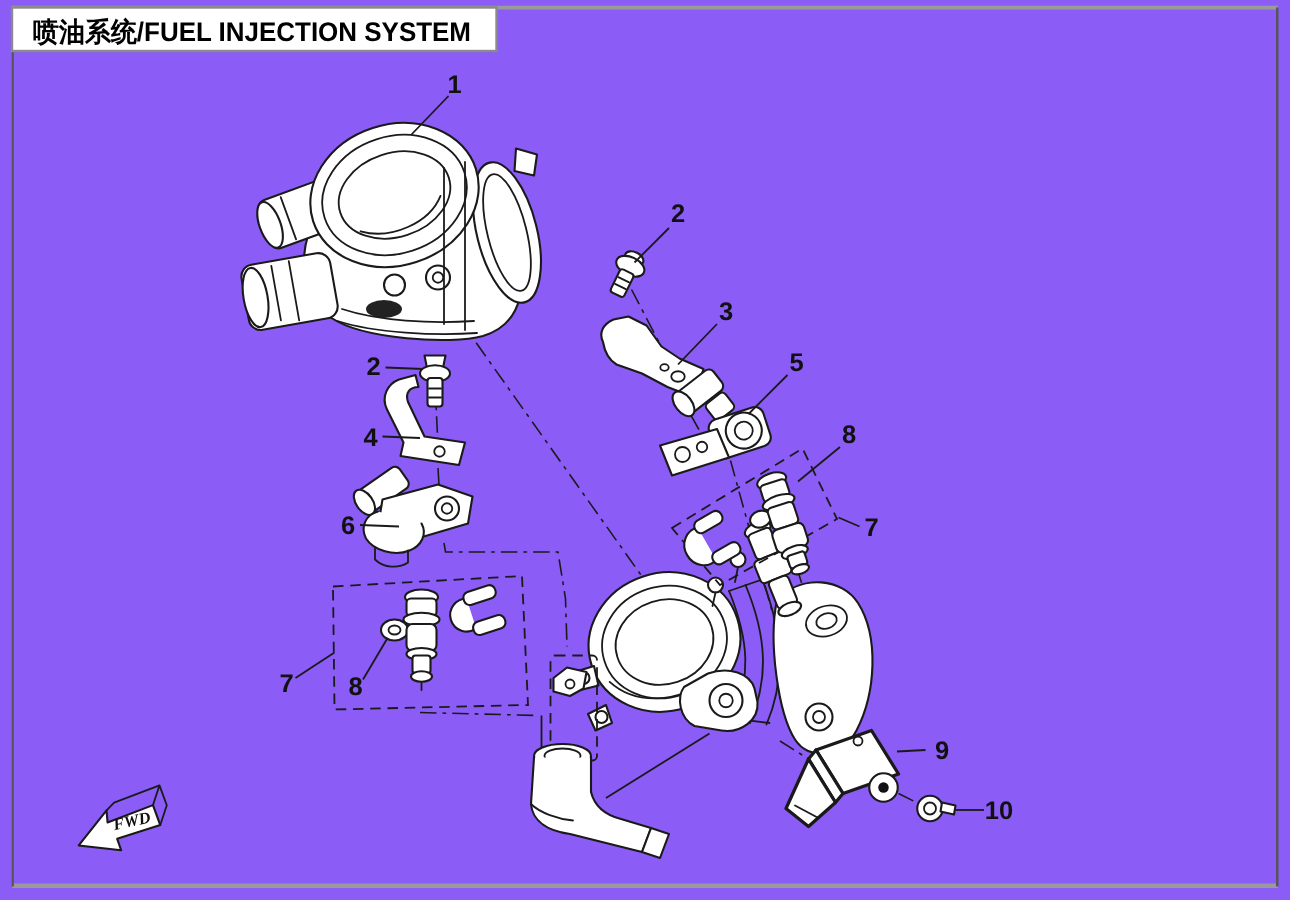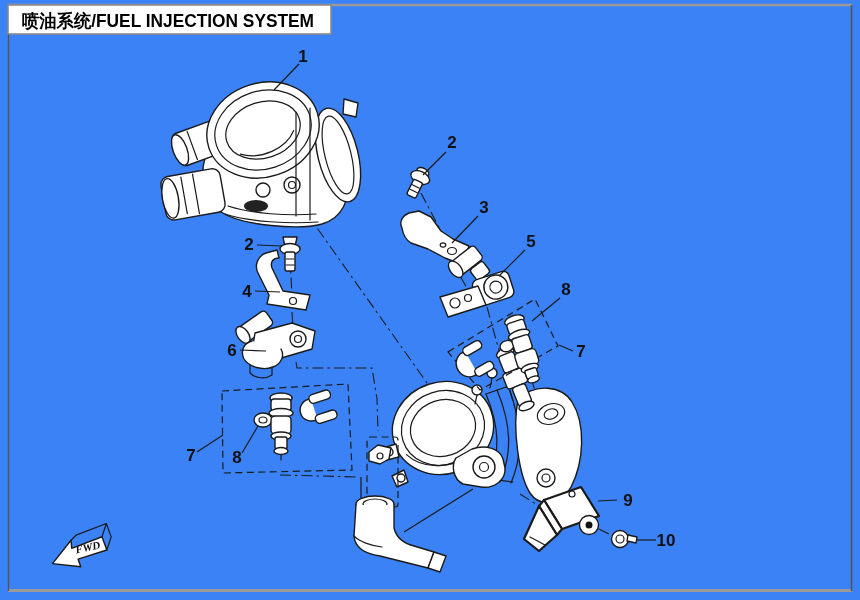--- a/index.html
+++ b/index.html
@@ -1,17 +1,17 @@
 <!DOCTYPE html>
 <html><head>
 <meta charset="utf-8">
 <style>
   html,body { margin:0; padding:0; background:#ffffff; }
   .page {
-    position:relative; width:860px; height:600px; background:#3b82f6;
+    position:relative; width:860px; height:600px; background:#8b5cf6;
     font-family:"Liberation Sans", sans-serif; overflow:hidden;
   }
   svg { display:block; }
   .fw   { fill:#ffffff; stroke:#1a1a1a; stroke-width:1.4; stroke-linejoin:round; stroke-linecap:round; }
   .ln   { fill:none;    stroke:#1a1a1a; stroke-width:1.2; stroke-linejoin:round; stroke-linecap:round; }
   .hv   { stroke-width:2.2; }
   .chain   { fill:none; stroke:#1a1a1a; stroke-width:1.05; stroke-dasharray:11 4 2.5 4; }
   .dashbox { fill:none; stroke:#1a1a1a; stroke-width:1.2;  stroke-dasharray:7 4.5; }
   .leader  { fill:none; stroke:#1a1a1a; stroke-width:1.2; }
   .callout { font:bold 17px "Liberation Sans", sans-serif; fill:#111111; }

